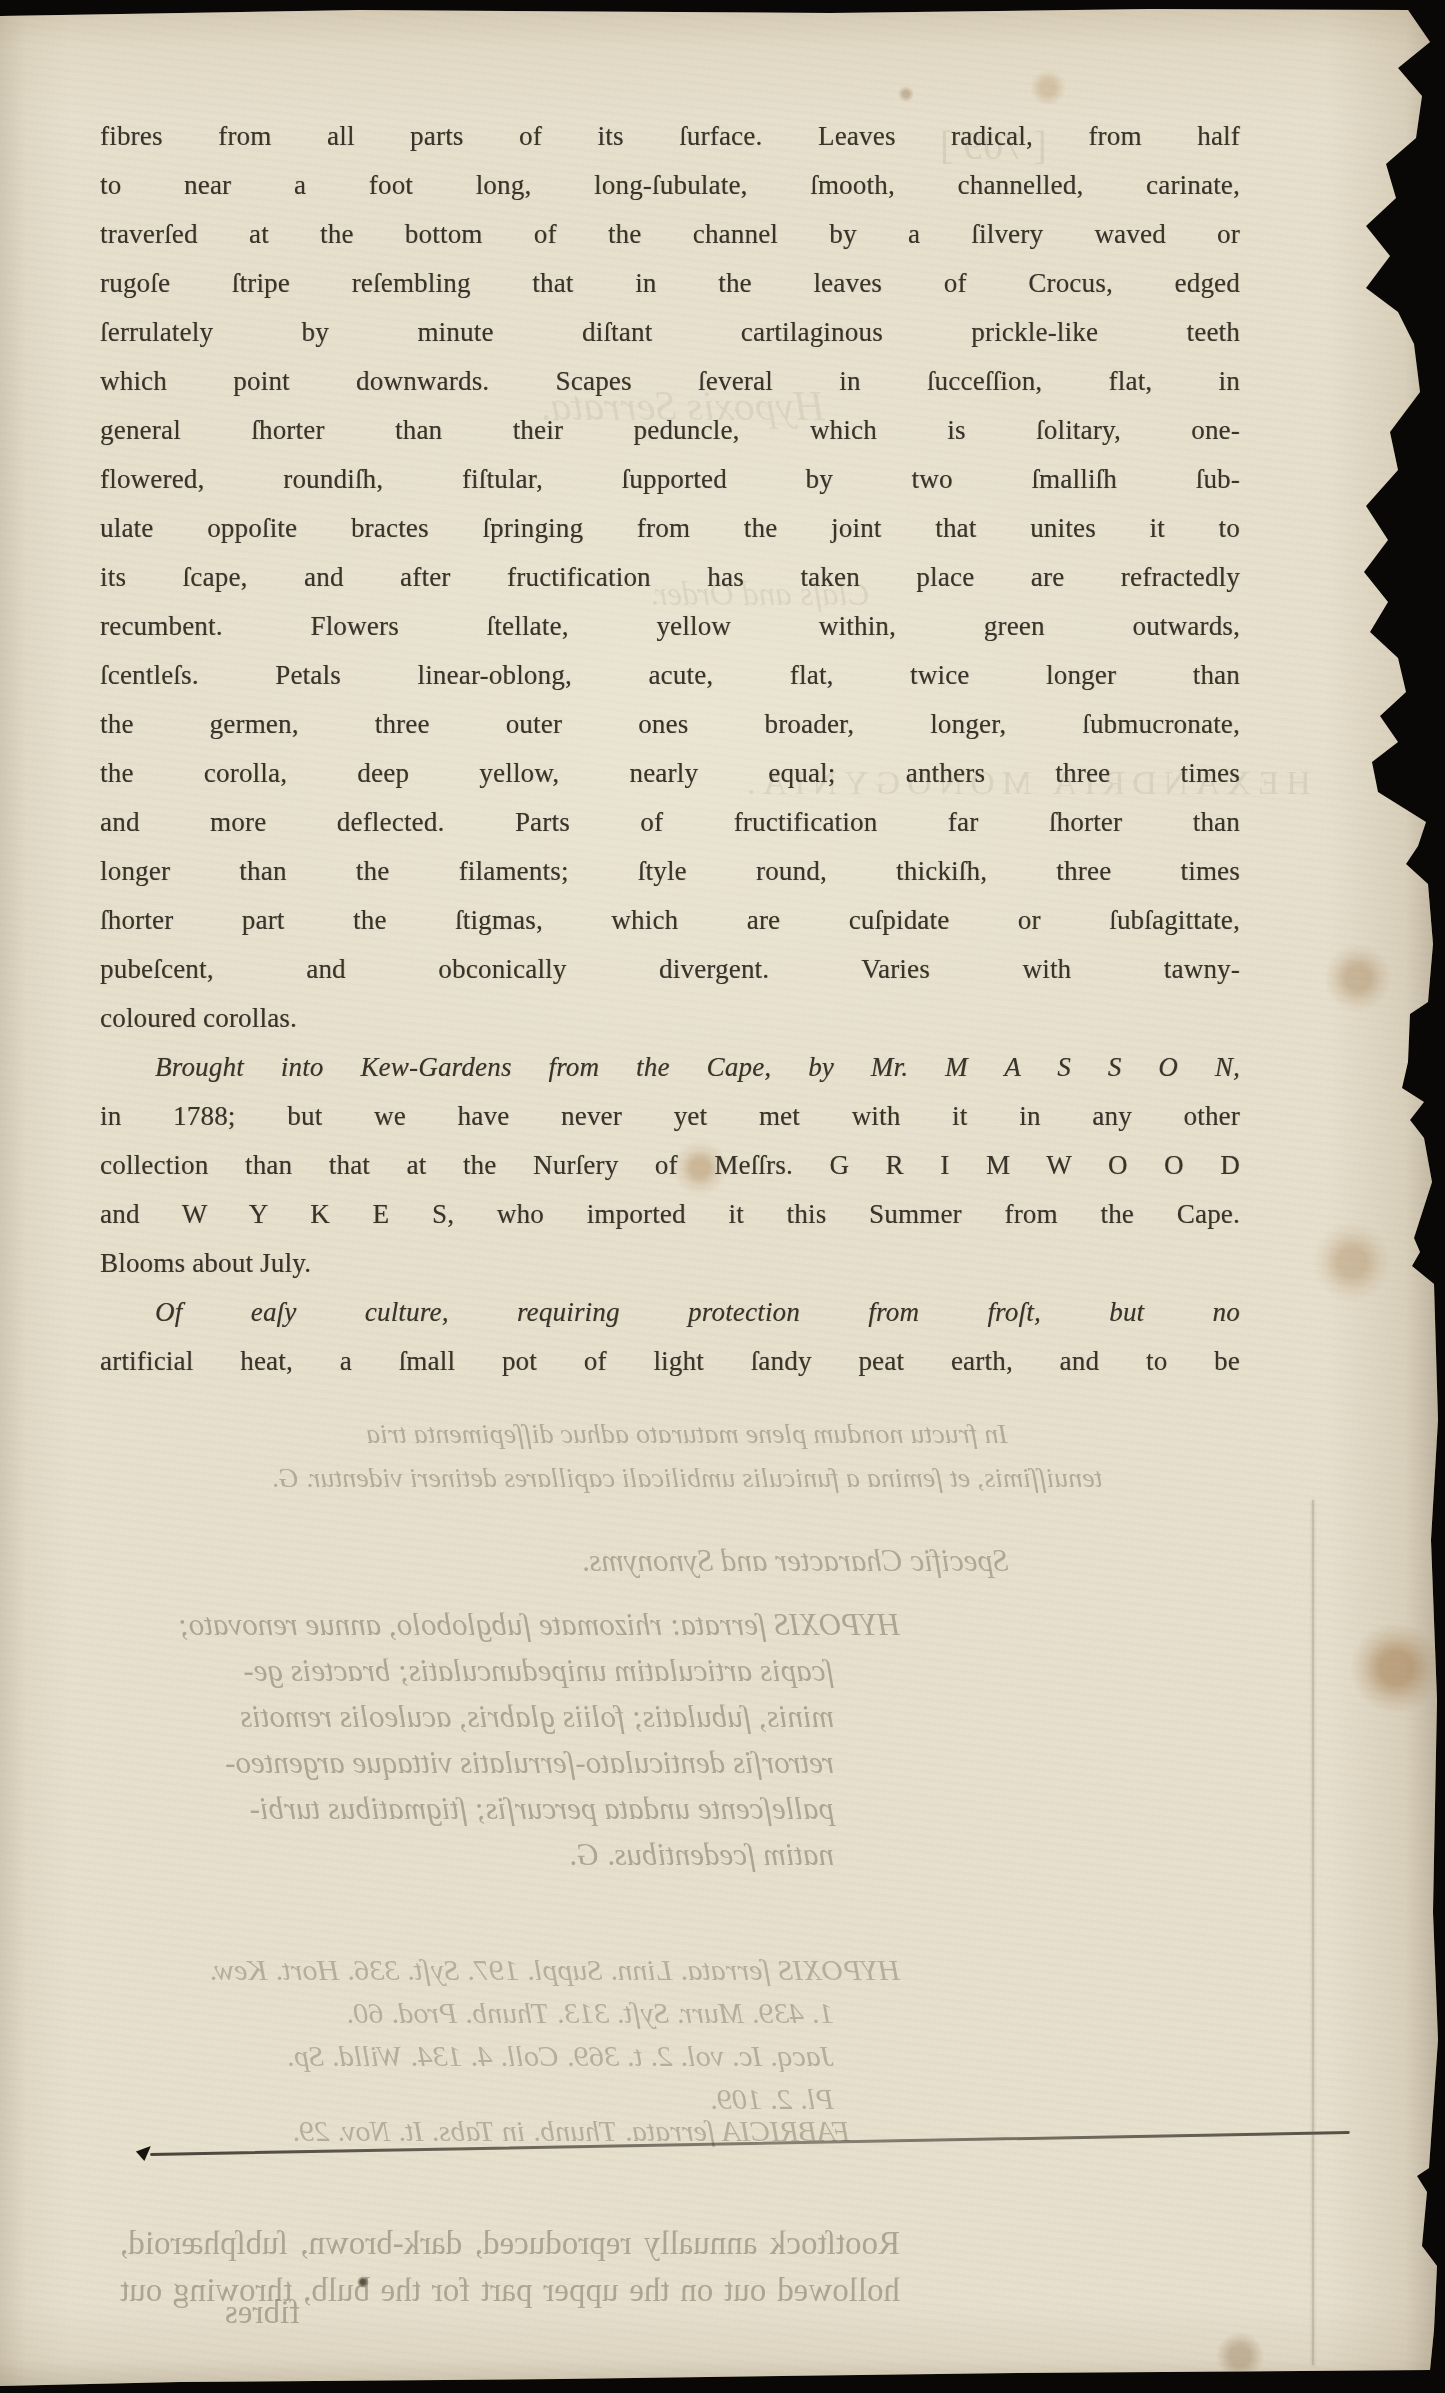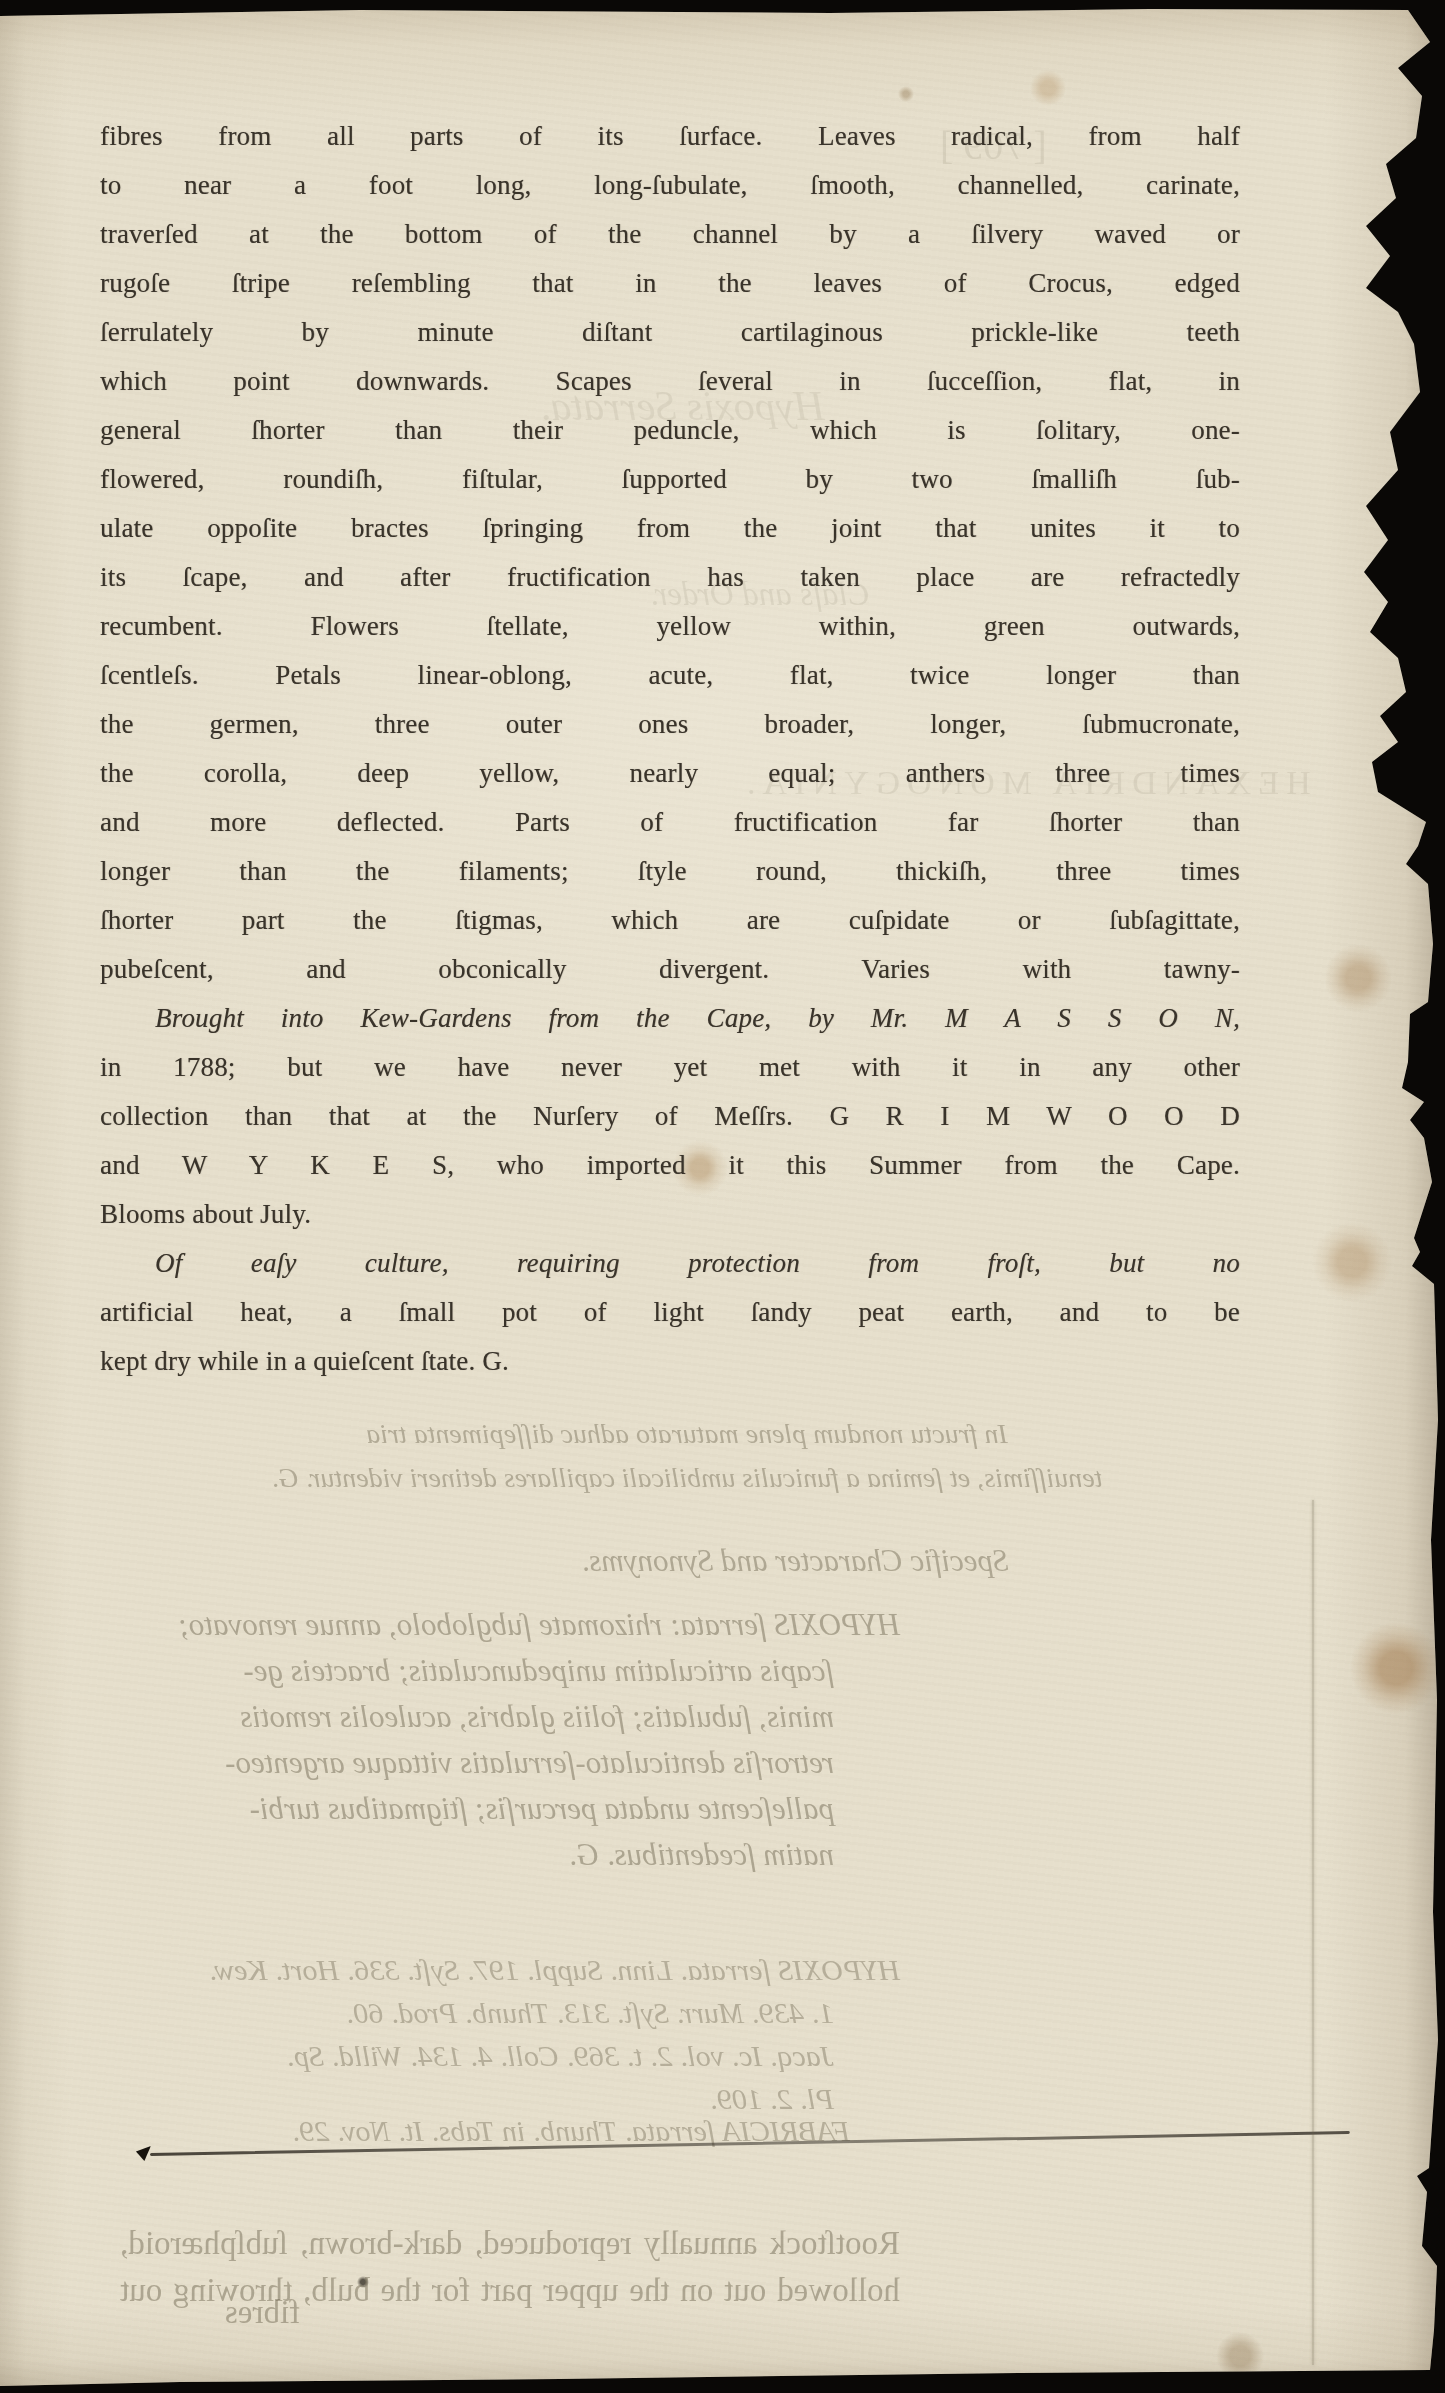--- a/index.html
+++ b/index.html
@@ -143,32 +143,32 @@
           <div class="line">ulate oppoſite bractes ſpringing from the joint that unites it to</div>
           <div class="line">its ſcape, and after fructification has taken place are refractedly</div>
           <div class="line">recumbent.  Flowers ſtellate, yellow within, green outwards,</div>
           <div class="line">ſcentleſs.  Petals linear-oblong, acute, flat, twice longer than</div>
           <div class="line">the germen, three outer ones broader, longer, ſubmucronate,</div>
           <div class="line">the corolla, deep yellow, nearly equal; anthers three times</div>
           <div class="line">and more deflected.  Parts of fructification far ſhorter than</div>
           <div class="line">longer than the filaments; ſtyle round, thickiſh, three times</div>
           <div class="line">ſhorter part the ſtigmas, which are cuſpidate or ſubſagittate,</div>
           <div class="line">pubeſcent, and obconically divergent.  Varies with tawny-</div>
+          <div class="line last">coloured corollas.</div>
         </div>
         <div class="para indent">
           <div class="line">Brought into Kew-Gardens from the Cape, by Mr. M A S S O N,</div>
           <div class="line">in 1788; but we have never yet met with it in any other</div>
           <div class="line">collection than that at the Nurſery of Meſſrs. G R I M W O O D</div>
           <div class="line">and W Y K E S, who imported it this Summer from the Cape.</div>
           <div class="line last">Blooms about July.</div>
         </div>
         <div class="para indent">
           <div class="line">Of eaſy culture, requiring protection from froſt, but no</div>
           <div class="line">artificial heat, a ſmall pot of light ſandy peat earth, and to be</div>
-          <div class="line last">kept dry while in a quieſcent ſtate.  G.</div>
         </div>
       </div>
     <div class="rule">
       <span class="rule-tick"></span>
     </div>
     <div class="crease"></div>
   </div>
 </div>
 
 </body></html>

